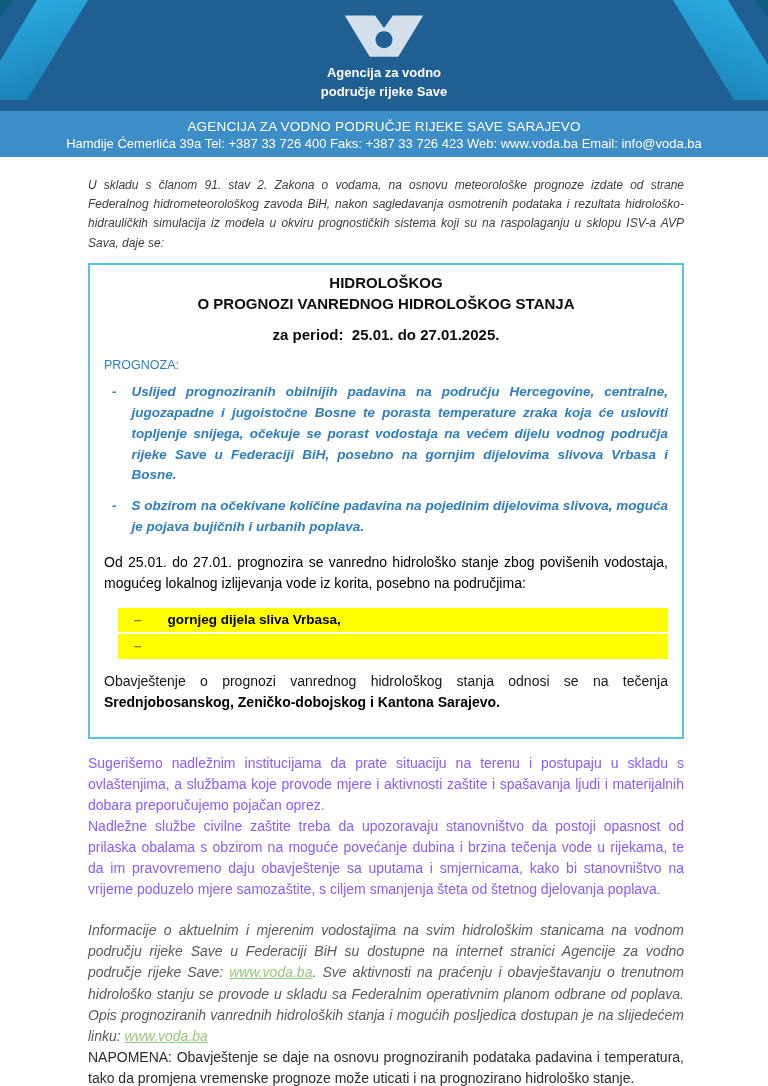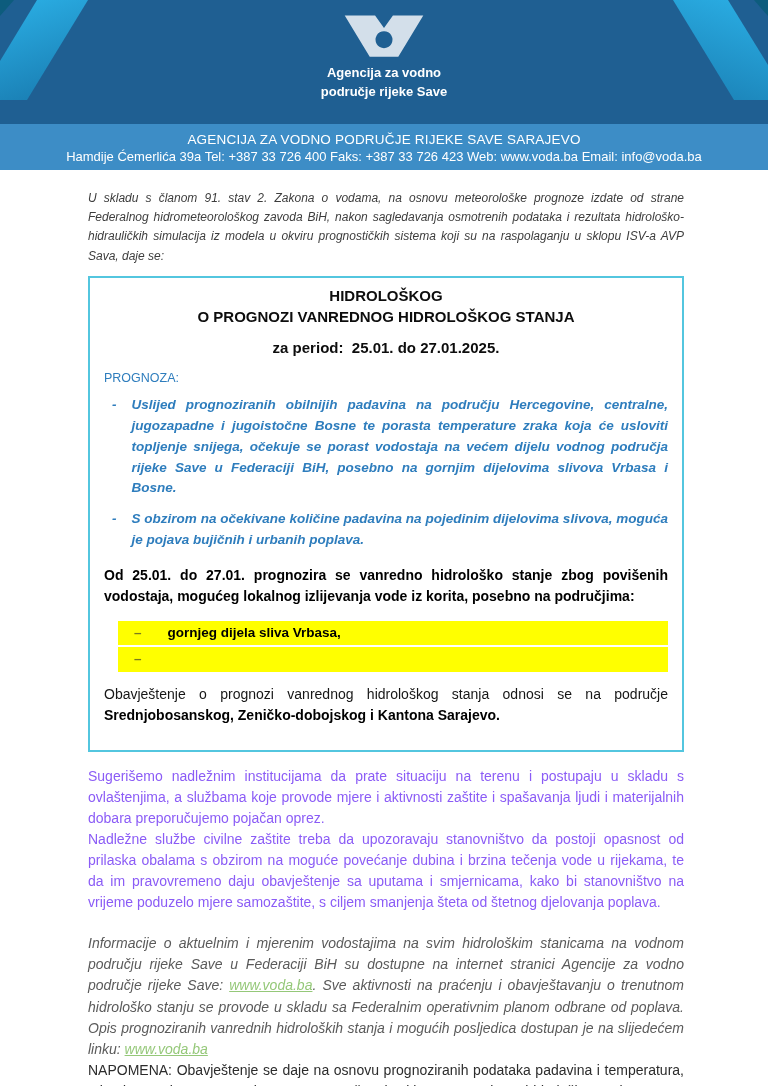--- a/index.html
+++ b/index.html
@@ -7,21 +7,21 @@
   body {
     width: 768px; height: 1086px;
     background: #fff;
     font-family: "Liberation Sans", sans-serif;
     display: flex; flex-direction: column;
     overflow: hidden;
     color: #222;
   }
 
   
-  .hdr { position: relative; height: 124px; background: var(--header-dark-blue, #1f5f92); overflow: hidden; flex: 0 0 auto; }
+  .hdr { position: relative; height: 111px; background: var(--header-dark-blue, #1f5f92); overflow: hidden; flex: 0 0 auto; }
   .band { position: absolute; top: 0; height: 100px; }
   .band-left {
     left: 0; width: 120px;
     background: linear-gradient(160deg, #2bb0e6 0%, #1a7fb4 80%);
     clip-path: polygon(37px 0, 88px 0, 27px 100px, 0 100px, 0 61px);
   }
   .band-right {
     right: 0; width: 178px;
     background: linear-gradient(200deg, #2bb0e6 0%, #1a7fb4 80%);
     clip-path: polygon(83px 0, 138px 0, 178px 65px, 178px 100px, 144px 100px);
@@ -42,21 +42,21 @@
   
   .content { margin: 12px 84px 0 88px; flex: 0 0 auto; }
   .intro { font-size: 12px; font-style: italic; color: #3d3d3d; text-align: justify; line-height: 1.6; margin: 2px 0 10px; }
 
   .notice-box { border: 2px solid var(--box-border-cyan, #53c6df); padding: 7px 14px 10px; }
   .box-title { text-align: center; font-weight: bold; font-size: 15px; color: #0d0d0d; line-height: 1.4; }
   .box-period { text-align: center; font-weight: bold; font-size: 15px; color: #0d0d0d; margin-top: 12px; white-space: pre-wrap; }
   .prognoza-label { color: var(--accent-blue, #2e7dbd); font-weight: normal; font-size: 12.5px; margin-top: 15px; }
   .bullet-row { display: flex; gap: 15px; color: var(--accent-blue, #2e7dbd); font-weight: bold; font-style: italic; font-size: 13.5px; line-height: 1.55; text-align: justify; margin: 10px 0 0 8px; }
   .bullet-marker { flex: 0 0 auto; }
-  .warning-intro { font-weight: bold; font-size: 14px; color: #000; line-height: 1.5; text-align: justify; margin-top: 14px; }
+  .warning-intro { font-weight: normal; font-size: 14px; color: #000; line-height: 1.5; text-align: justify; margin-top: 14px; }
   .hl-line { background: var(--highlight-yellow, #ffff00); display: flex; gap: 26px; font-weight: bold; font-size: 13.5px; color: #000; padding: 2px 4px 2px 16px; margin: 2px 0 0 14px; line-height: 1.5; }
   .hl-line:first-of-type { margin-top: 10px; }
   .hl-marker { color: #7a7a1e; flex: 0 0 auto; }
   .applies { font-size: 14px; color: #161616; line-height: 1.5; text-align: justify; margin-top: 12px; }
   .applies b { color: #000; }
 
   .para { font-size: 14px; color: #8b5cf6; text-align: justify; line-height: 1.5; margin: 0; }
   .para-first { margin-top: 14px; }
   .info { font-style: italic; color: #5a5a5a; font-size: 14px; line-height: 1.52; text-align: justify; margin: 20px 0 0; }
   .link { color: var(--link-green, #95c879); text-decoration: underline; font-style: italic; }
@@ -116,21 +116,21 @@
     <p class="warning-intro">Od 25.01. do 27.01. prognozira se vanredno hidrološko stanje zbog povišenih vodostaja, mogućeg lokalnog izlijevanja vode iz korita, posebno na područjima:</p>
 
     <div class="hl-line">
       <span class="hl-marker">–</span>
       <span>gornjeg dijela sliva Vrbasa,</span>
     </div>
     <div class="hl-line">
       <span class="hl-marker">–</span>
     </div>
 
-    <p class="applies"><span>Obavještenje o prognozi vanrednog hidrološkog stanja odnosi se na područje </span><b>Srednjobosanskog, Zeničko-dobojskog i Kantona Sarajevo.</b></p>
+    <p class="applies"><span>Obavještenje o prognozi vanrednog hidrološkog stanja odnosi se na tečenja </span><b>Srednjobosanskog, Zeničko-dobojskog i Kantona Sarajevo.</b></p>
   </section>
 
   <p class="para para-first">Sugerišemo nadležnim institucijama da prate situaciju na terenu i postupaju u skladu s ovlaštenjima, a službama koje provode mjere i aktivnosti zaštite i spašavanja ljudi i materijalnih dobara preporučujemo pojačan oprez.</p>
   <p class="para">Nadležne službe civilne zaštite treba da upozoravaju stanovništvo da postoji opasnost od prilaska obalama s obzirom na moguće povećanje dubina i brzina tečenja vode u rijekama, te da im pravovremeno daju obavještenje sa uputama i smjernicama, kako bi stanovništvo na vrijeme poduzelo mjere samozaštite, s ciljem smanjenja šteta od štetnog djelovanja poplava.</p>
 
   <p class="info"><span>Informacije o aktuelnim i mjerenim vodostajima na svim hidrološkim stanicama na vodnom području rijeke Save u Federaciji BiH su dostupne na internet stranici Agencije za vodno područje rijeke Save: </span><a href="#" class="link">www.voda.ba</a><span>. Sve aktivnosti na praćenju i obavještavanju o trenutnom hidrološko stanju se provode u skladu sa Federalnim operativnim planom odbrane od poplava. Opis prognoziranih vanrednih hidroloških stanja i mogućih posljedica dostupan je na slijedećem linku: </span><a href="#" class="link">www.voda.ba</a></p>
   <p class="napomena">NAPOMENA: Obavještenje se daje na osnovu prognoziranih podataka padavina i temperatura, tako da promjena vremenske prognoze može uticati i na prognozirano hidrološko stanje.</p>
 
 </main>
 

